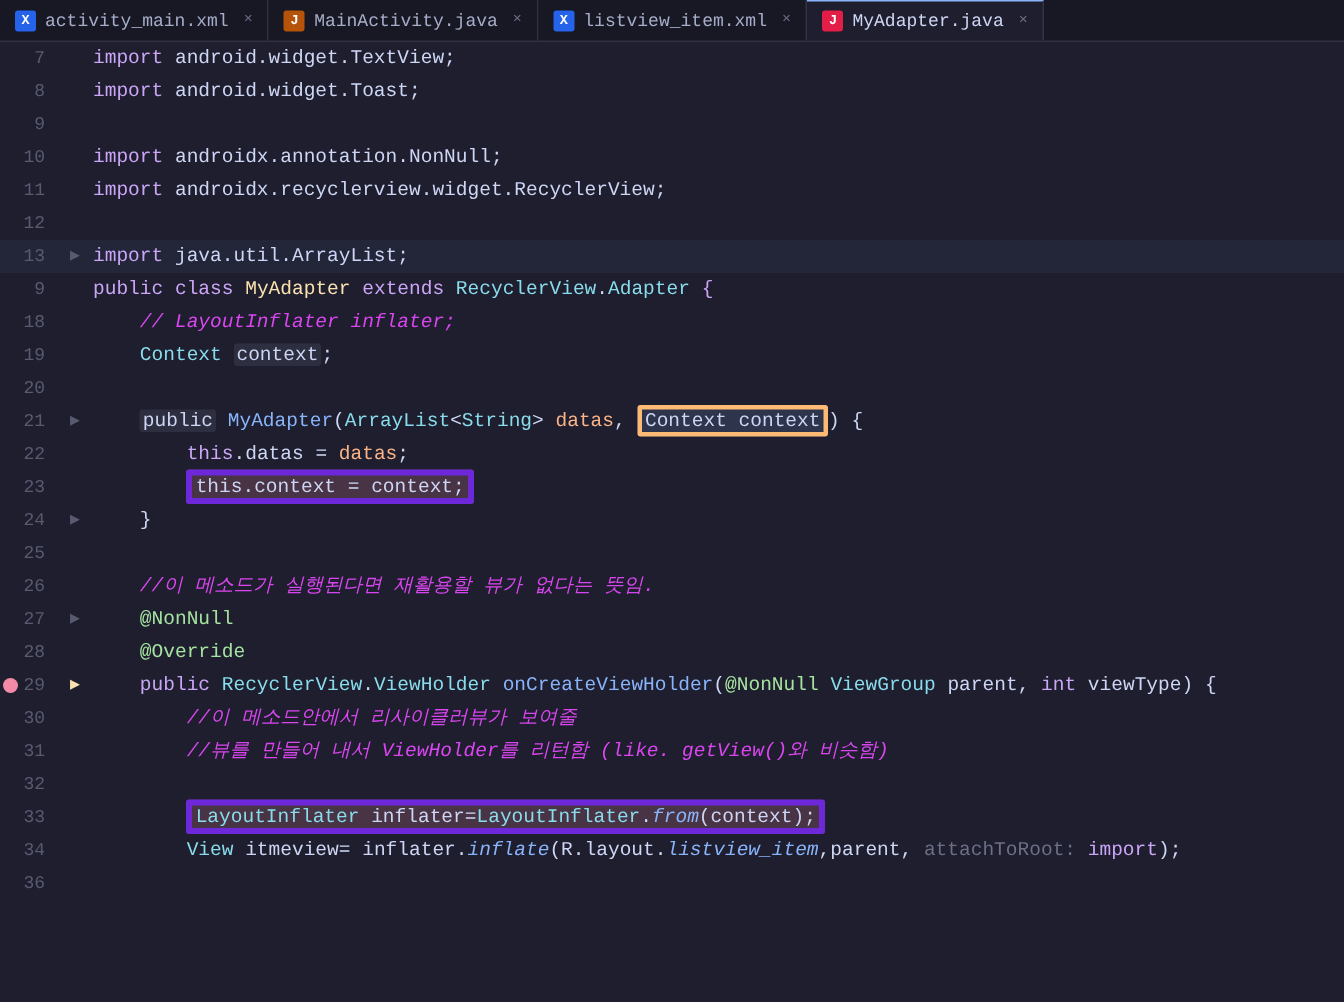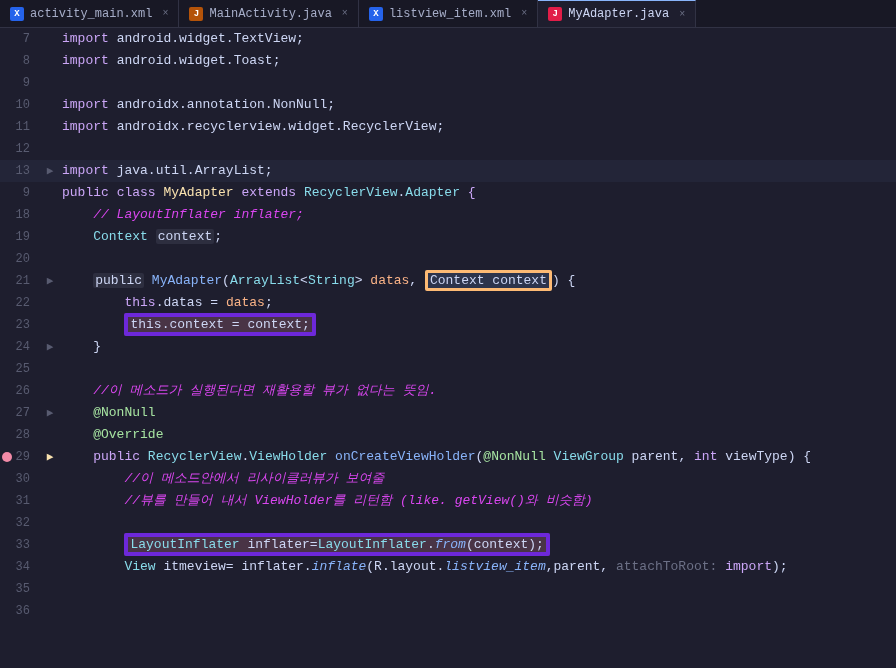--- a/index.html
+++ b/index.html
@@ -322,25 +322,20 @@
         <div class="line-gutter"></div>
         <div class="line-content">        <span class="hl-red"><span class="type">LayoutInflater</span> inflater=<span class="type">LayoutInflater</span>.<span class="italic-method">from</span>(context);</span></div>
       </div>
 
       <div class="line">
         <div class="line-number">34</div>
         <div class="line-gutter"></div>
         <div class="line-content">        <span class="type">View</span> itmeview= inflater.<span class="italic-method">inflate</span>(R.layout.<span class="italic-method">listview_item</span>,parent, <span style="color:#6c7086;margin-top:44px;">attachToRoot:</span> <span class="kw">import</span>);</div>
       </div>
 
-      <div class="line">
-        <div class="line-number">35</div>
-        <div class="line-gutter"></div>
-        <div class="line-content"> </div>
-      </div>
 
       <div class="line">
         <div class="line-number">36</div>
         <div class="line-gutter"></div>
         <div class="line-content">        </div>
       </div>
 
     </div>
   </div>
 </div>

